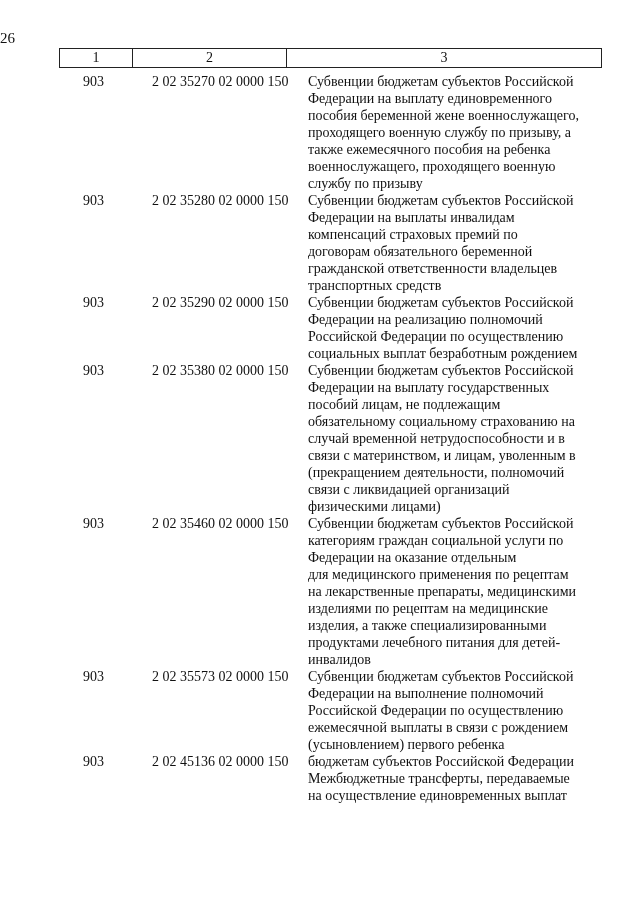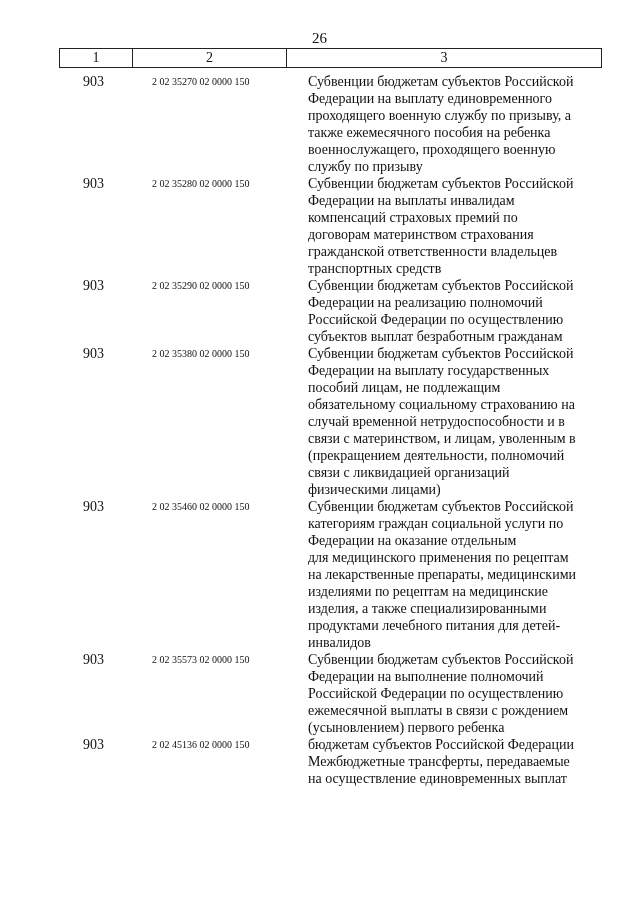--- a/index.html
+++ b/index.html
@@ -1,37 +1,37 @@
 <!DOCTYPE html>
 <html><head>
 <meta charset="utf-8">
 <style>
   html, body { margin: 0; padding: 0; }
   body {
     width: 639px; height: 905px; background: #ffffff; position: relative;
     font-family: "Liberation Serif", "DejaVu Serif", serif; color: #111; overflow: hidden;
   }
   .page-number {
-    position: absolute; top: 29px; left: 0; width: 639px; text-align: center;
+    position: absolute; top: 29px; left: 0; width: 639px; 
     font-size: 15px; line-height: 18px;
   }
   .header-table {
     position: absolute; top: 48px; left: 59px; width: 543px; height: 20px;
     border: 1px solid #222; box-sizing: border-box; display: flex;
   }
   .header-cell {
     text-align: center; font-size: 14px; line-height: 18px; box-sizing: border-box;
   }
   .hc1 { width: 73px; border-right: 1px solid #222; }
   .hc2 { width: 154px; border-right: 1px solid #222; }
   .hc3 { flex: 1; }
   .rows { position: absolute; top: 73px; left: 16px; width: 639px; }
   .row { position: relative; display: flex; }
   .c1 { position: absolute; left: 67px; font-size: 14px; line-height: 17px; }
-  .c2 { position: absolute; left: 136px; font-size: 10px; line-height: 17px; }
+  .c2 { position: absolute; left: 136px; font-size: 14px; line-height: 17px; }
   .c3 { margin-left: 292px; width: 310px; font-size: 14px; line-height: 17px; }
   .line { display: block; white-space: nowrap; }
 </style>
 </head>
 <body>
 
 <div class="page-number">26</div>
 
 <div class="header-table">
   <div class="header-cell hc1">1</div>
@@ -39,48 +39,49 @@
   <div class="header-cell hc3">3</div>
 </div>
 
 <div class="rows">
   <div class="row">
     <span class="c1">903</span>
     <span class="c2">2 02 35270 02 0000 150</span>
     <div class="c3">
       <span class="line">Субвенции бюджетам субъектов Российской</span>
       <span class="line">Федерации на выплату единовременного</span>
+      <span class="line">пособия беременной жене военнослужащего,</span>
       <span class="line">проходящего военную службу по призыву, а</span>
       <span class="line">также ежемесячного пособия на ребенка</span>
       <span class="line">военнослужащего, проходящего военную</span>
       <span class="line">службу по призыву</span>
     </div>
   </div>
 
   <div class="row">
     <span class="c1">903</span>
     <span class="c2">2 02 35280 02 0000 150</span>
     <div class="c3">
       <span class="line">Субвенции бюджетам субъектов Российской</span>
       <span class="line">Федерации на выплаты инвалидам</span>
       <span class="line">компенсаций страховых премий по</span>
-      <span class="line">договорам материнством страхования</span>
+      <span class="line">договорам обязательного беременной</span>
       <span class="line">гражданской ответственности владельцев</span>
       <span class="line">транспортных средств</span>
     </div>
   </div>
 
   <div class="row">
     <span class="c1">903</span>
     <span class="c2">2 02 35290 02 0000 150</span>
     <div class="c3">
       <span class="line">Субвенции бюджетам субъектов Российской</span>
       <span class="line">Федерации на реализацию полномочий</span>
       <span class="line">Российской Федерации по осуществлению</span>
-      <span class="line">субъектов выплат безработным гражданам</span>
+      <span class="line">социальных выплат безработным рождением</span>
     </div>
   </div>
 
   <div class="row">
     <span class="c1">903</span>
     <span class="c2">2 02 35380 02 0000 150</span>
     <div class="c3">
       <span class="line">Субвенции бюджетам субъектов Российской</span>
       <span class="line">Федерации на выплату государственных</span>
       <span class="line">пособий лицам, не подлежащим</span>

